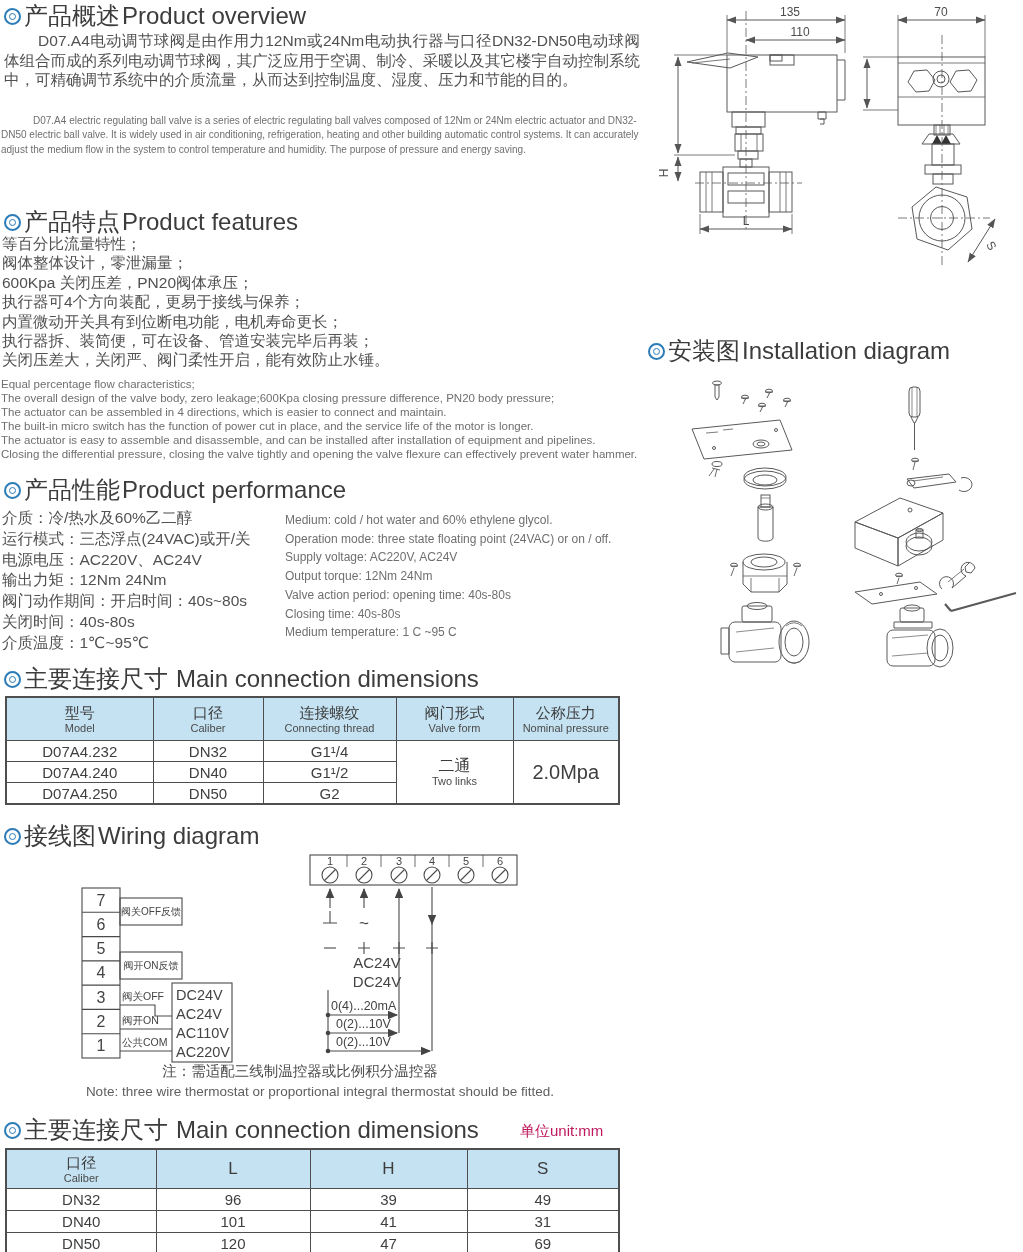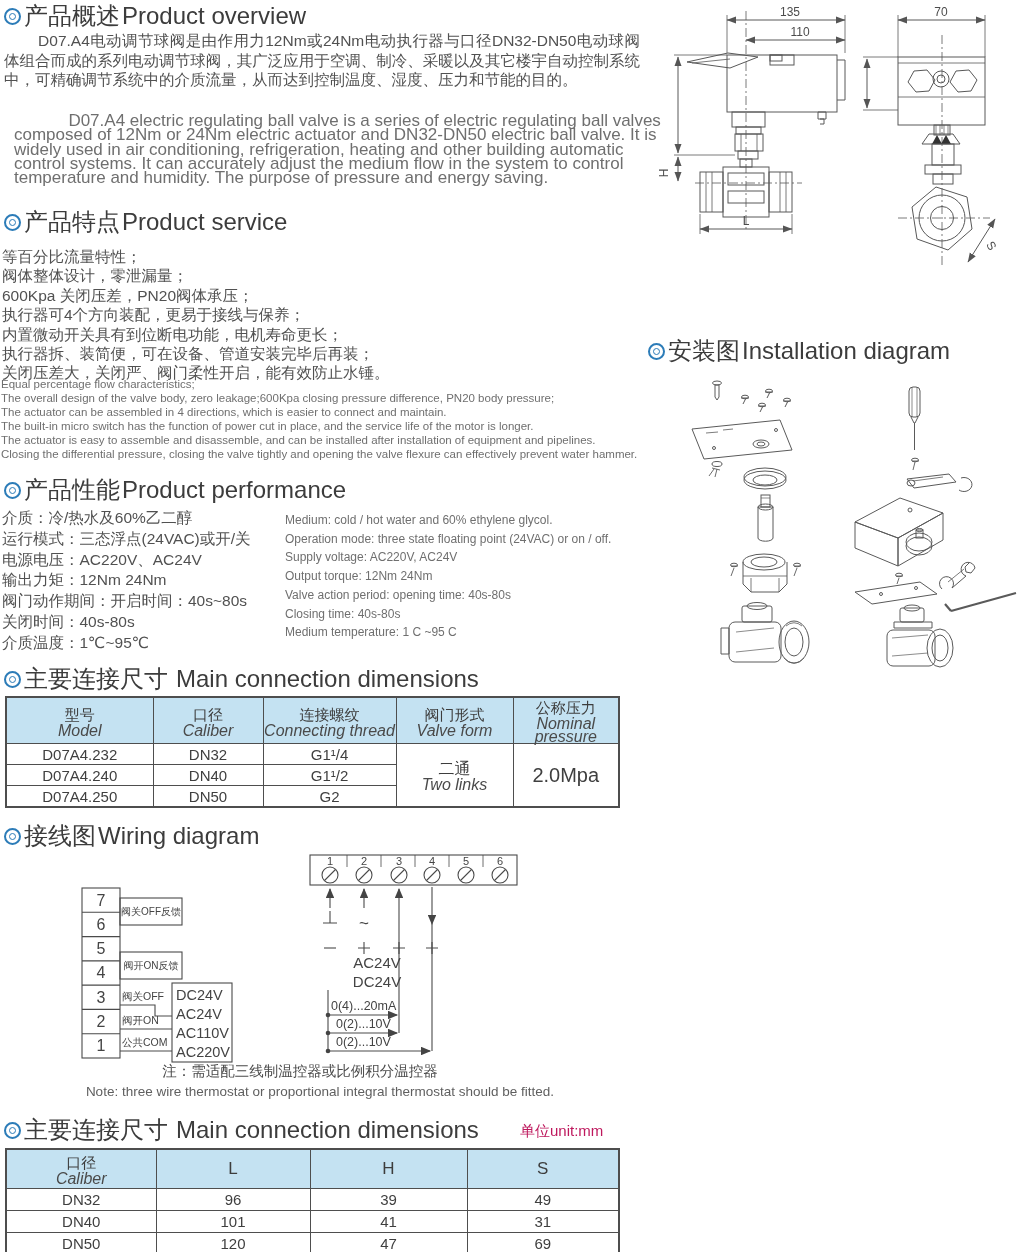--- a/index.html
+++ b/index.html
@@ -7,31 +7,31 @@
        font-family:"Liberation Sans","DejaVu Sans",sans-serif;color:#4a4a4a;overflow:hidden;}
   .abs{position:absolute;}
   .sec-title{display:flex;align-items:center;font-size:24px;color:#3c3c3c;white-space:nowrap;height:30px;}
   .sec-title .en{margin-left:2px;}
   .sec-title .en.sp{margin-left:8px;}
   .bull{display:inline-block;width:13px;height:13px;border:2px solid #2c7cb8;border-radius:50%;
         position:relative;margin-right:3px;flex:none;}
   .bull::after{content:"";position:absolute;left:3px;top:3px;width:7px;height:7px;
         border:1.6px solid #2c7cb8;border-radius:50%;box-sizing:border-box;}
   .cn-para{font-size:15.5px;line-height:19.6px;color:#515151;text-indent:2.2em;text-align:justify;}
-  .en-para{font-size:17px;line-height:14.3px;color:#6f6f6f;text-indent:3.2em;padding-left:13px;}
+  .en-para{font-size:10px;line-height:14.3px;color:#6f6f6f;text-indent:3.2em;}
   .cn-lines div{font-size:15.5px;line-height:19.4px;color:#515151;white-space:nowrap;}
   .en-lines div{font-size:11.5px;line-height:14.1px;color:#6f6f6f;white-space:nowrap;}
   .perf-cn div{font-size:15.5px;line-height:20.8px;color:#515151;white-space:nowrap;}
   .perf-en div{font-size:12px;line-height:18.7px;color:#6f6f6f;white-space:nowrap;}
   table{border-collapse:collapse;table-layout:fixed;}
   .dtable{border:2px solid #4e4e4e;}
   .dtable td,.dtable th{border:1px solid #4e4e4e;text-align:center;vertical-align:middle;padding:0;font-weight:normal;}
   .hd{background:#c4e2f2;}
   .hcn{font-size:15px;color:#3d3d3d;line-height:19px;}
-  .hen{font-size:16px;color:#4a4a4a;line-height:13px;font-style:italic;}
+  .hen{font-size:11px;color:#4a4a4a;line-height:13px;}
   .hbig{font-size:17px;color:#3d3d3d;}
   .dcell{font-size:15px;color:#3f3f3f;height:20px;}
   .dcell2{font-size:15px;color:#3f3f3f;height:21px;}
   .big{font-size:20px;}
   .note{text-align:center;}
   .note-cn{font-size:14.5px;color:#4a4a4a;}
   .note-en{font-size:13.5px;color:#5f5f5f;}
   .unit{font-size:15px;color:#be185d;}
   svg text{font-family:"Liberation Sans","DejaVu Sans",sans-serif;}
 </style>
@@ -134,23 +134,23 @@
     <text x="291" y="11">70</text>
     <text x="18" y="168" transform="rotate(-90 18 168)">H</text>
     <text x="96" y="220">L</text>
     <text x="338" y="243" transform="rotate(58 338 243)">S</text>
   </g>
 </svg>
 
 <div class="abs sec-title" style="left:4px;top:207px">
   <span class="bull"></span>
   <span class="cn">产品特点</span>
-  <span class="en">Product service</span>
-</div>
-<div class="abs cn-lines" style="left:2px;top:247px">
+  <span class="en">Product features</span>
+</div>
+<div class="abs cn-lines" style="left:2px;top:234px">
   <div>等百分比流量特性；</div>
   <div>阀体整体设计，零泄漏量；</div>
   <div>600Kpa 关闭压差，PN20阀体承压；</div>
   <div>执行器可4个方向装配，更易于接线与保养；</div>
   <div>内置微动开关具有到位断电功能，电机寿命更长；</div>
   <div>执行器拆、装简便，可在设备、管道安装完毕后再装；</div>
   <div>关闭压差大，关闭严、阀门柔性开启，能有效防止水锤。</div>
 </div>
 <div class="abs en-lines" style="left:1px;top:377px">
   <div>Equal percentage flow characteristics;</div>

